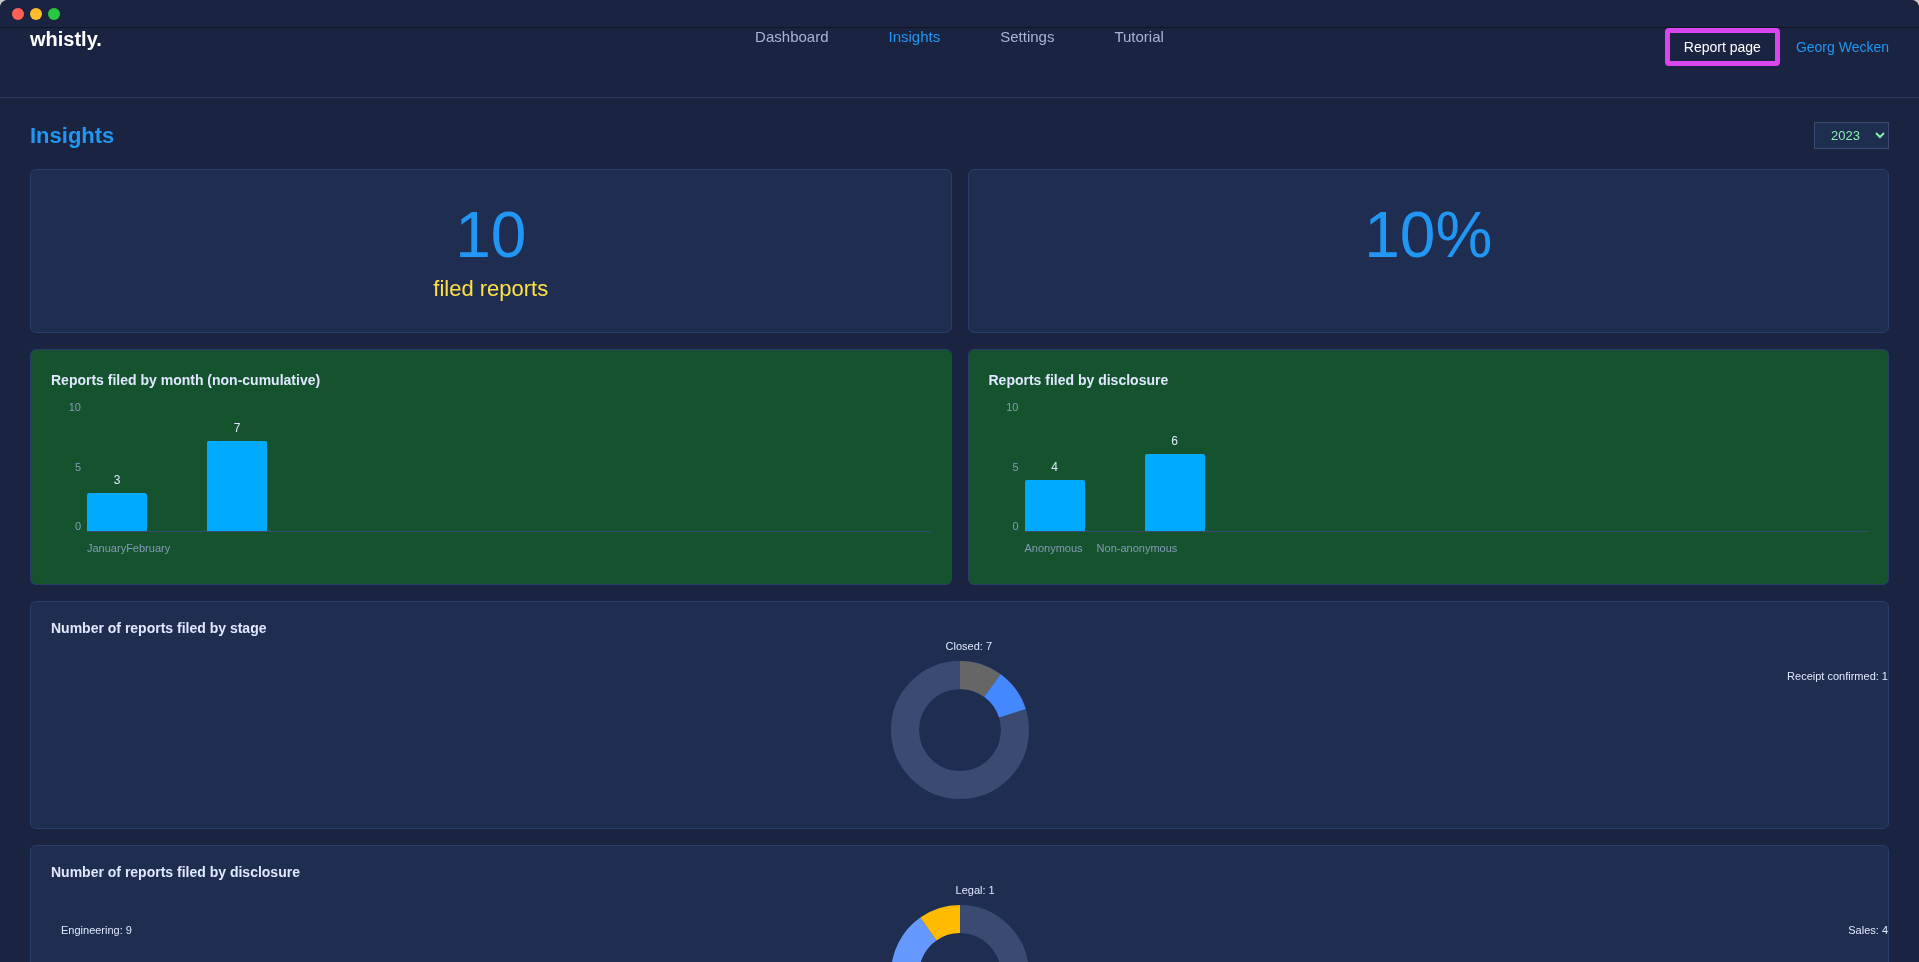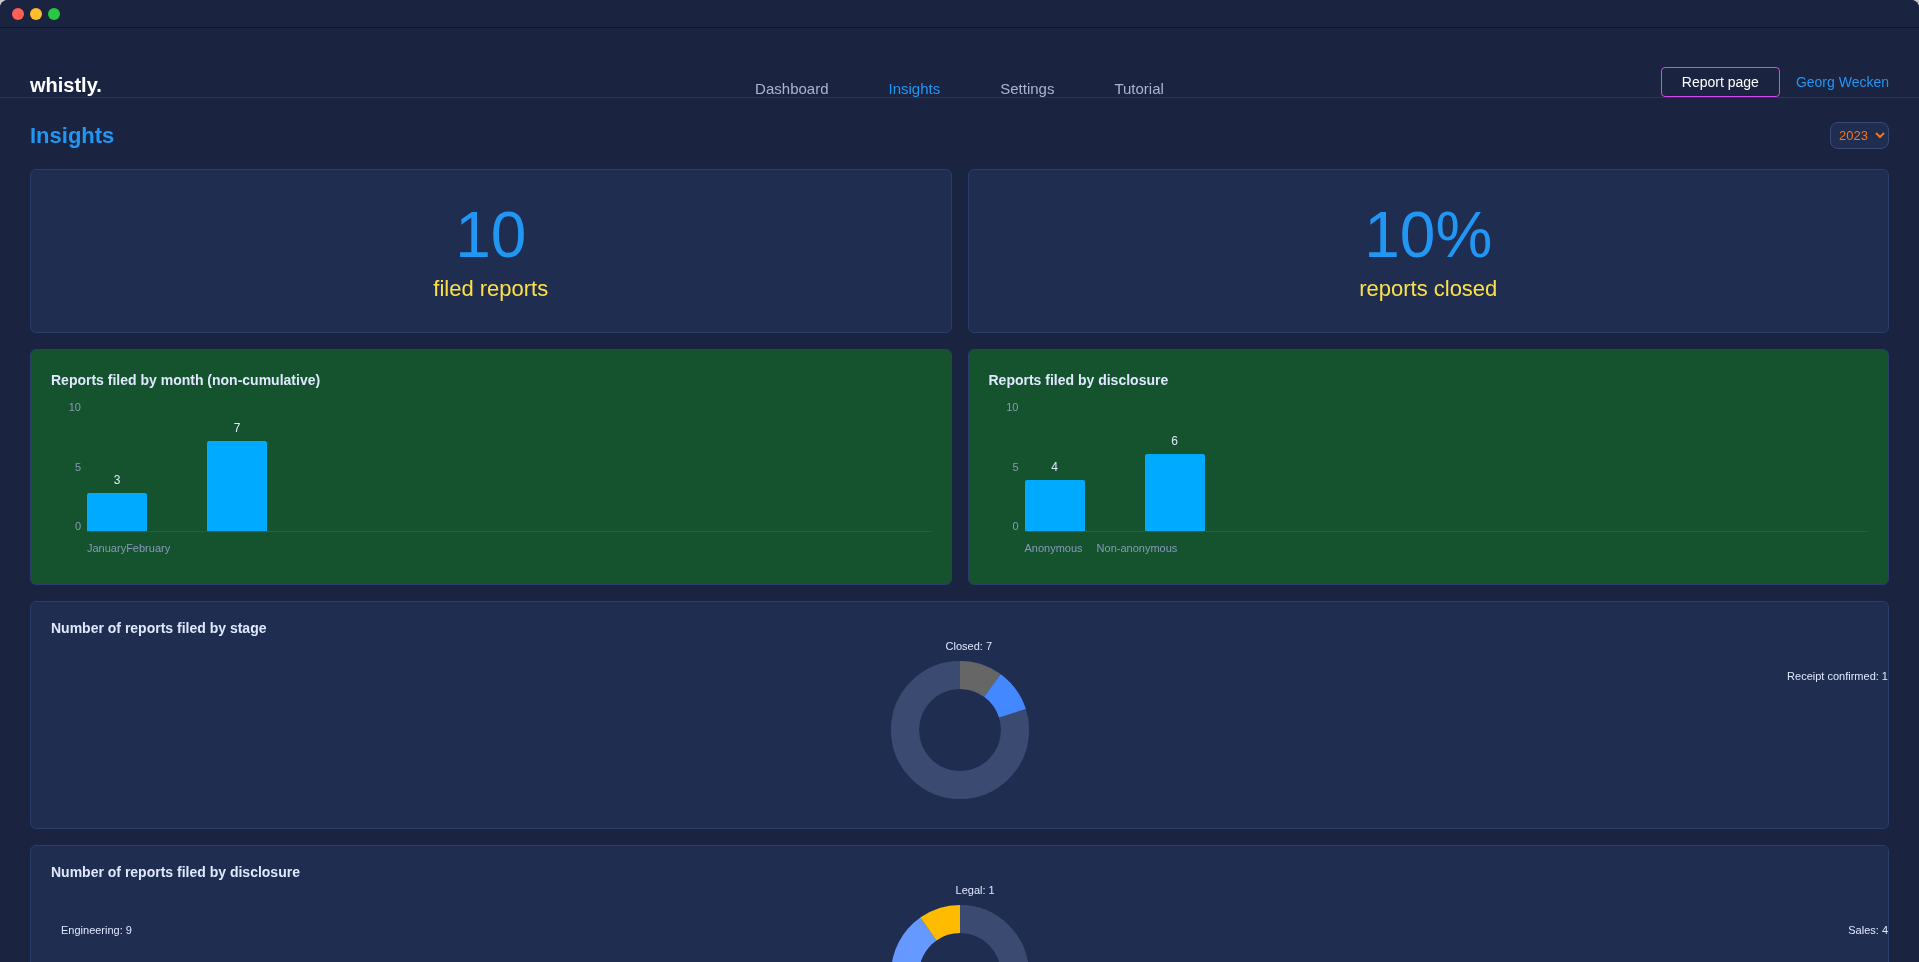--- a/index.html
+++ b/index.html
@@ -31,21 +31,21 @@
     }
     .btn-close { background: #ff5f57; }
     .btn-min { background: #ffbd2e; }
     .btn-max { background: #28c940; }
 
     
     .navbar {
       background: #1a2340;
       height: 70px;
       display: flex;
-      align-items: flex-end;
+      align-items: flex-start;
       padding: 0 30px;
       border-bottom: 1px solid #2a3560;
       position: relative;
     }
     .logo {
       color: white;
       font-size: 20px;
       font-weight: 700;
       margin-right: auto;
     }
@@ -62,24 +62,24 @@
       cursor: pointer;
       text-decoration: none;
     }
     .nav-link.active { color: #2196F3; }
     .nav-right {
       display: flex;
       align-items: center;
       gap: 16px;
     }
     .report-page-btn {
-      border: 1px solid #d946ef;
+      border: 5px solid #d946ef;
       color: white;
       background: transparent;
-      padding: 6px 20px;
+      padding: 6px 14px;
       border-radius: 4px;
       cursor: pointer;
       font-size: 14px;
       margin-left: 40px;
     }
     .user-name {
       color: #2196F3;
       font-size: 14px;
       cursor: pointer;
     }
@@ -93,23 +93,23 @@
       font-size: 22px;
       font-weight: 600;
       margin-bottom: 20px;
       display: flex;
       align-items: center;
       justify-content: space-between;
     }
     .year-select {
       background: #1e2d50;
       border: 1px solid #3a4a70;
-      color: #f97316;
-      padding: 4px 4px;
-      border-radius: 8px;
+      color: #86efac;
+      padding: 4px 12px;
+      border-radius: 0;
       font-size: 13px;
       cursor: pointer;
     }
 
     
     .cards-top {
       display: grid;
       grid-template-columns: 1fr 1fr;
       gap: 16px;
       margin-bottom: 16px;
@@ -279,21 +279,20 @@
       </select>
     </div>
 
     <div class="cards-top">
       <div class="stat-card">
         <div class="stat-number">10</div>
         <div class="stat-label">filed reports</div>
       </div>
       <div class="stat-card">
         <div class="stat-number">10%</div>
-        <div class="stat-label">reports closed</div>
       </div>
     </div>
 
     <div class="charts-row">
 
       <div class="chart-card">
         <div class="chart-title">Reports filed by month (non-cumulative)</div>
         <div class="bar-chart">
           <div class="bar-chart-inner">
             <div class="y-axis">

